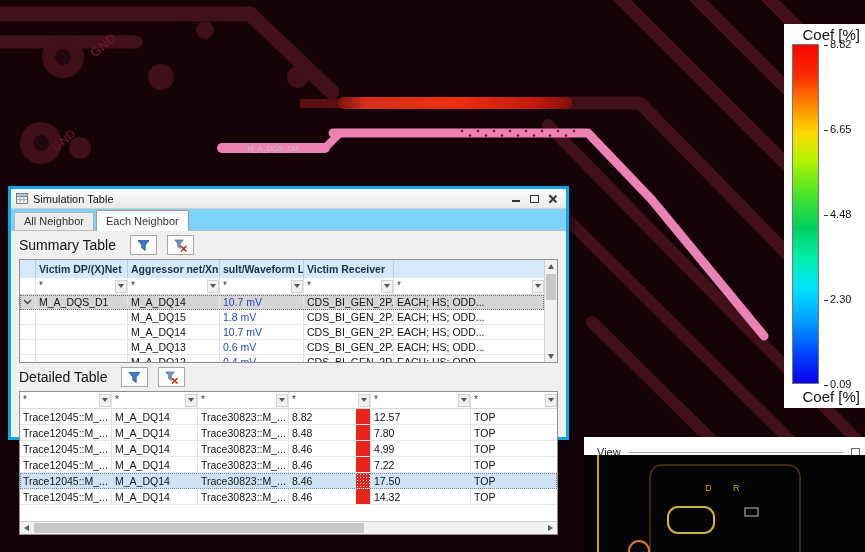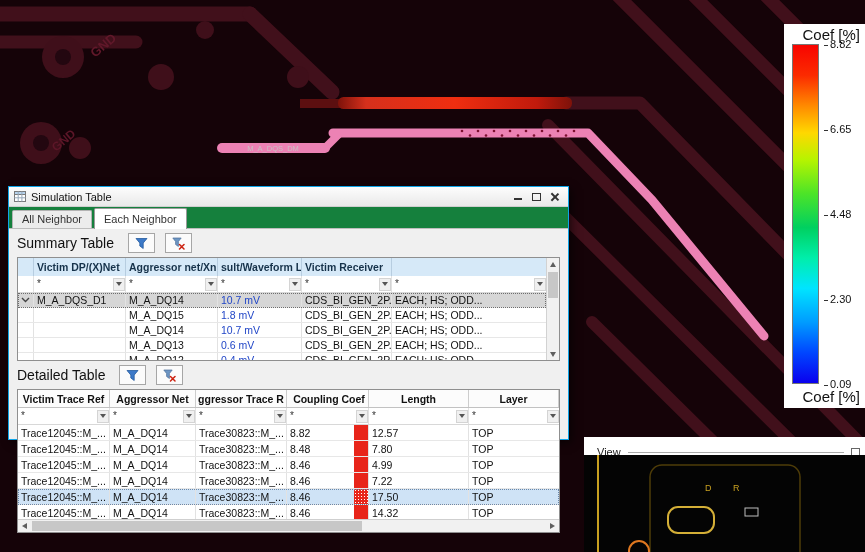--- a/index.html
+++ b/index.html
@@ -23,34 +23,34 @@
   
   .view-strip{position:absolute;left:584px;top:437px;width:281px;height:30px;background:#fff;z-index:1;
               display:flex;align-items:center;padding:0 5px 0 13px;}
   .view-label{font-size:11px;color:#222;}
   .view-rule{flex:1;height:1px;background:#aaa;margin:0 7px;}
   .view-dock{width:9px;height:9px;border:1px solid #666;background:#fff;}
   .view-black{position:absolute;left:584px;top:455px;width:281px;height:97px;background:#040404;z-index:1;}
 
   
   .win{position:absolute;left:8px;top:186px;width:561px;height:254px;background:#f0f0f0;
-       border:1px solid #0ea5e9;box-shadow:3px 3px 8px rgba(0,0,0,.55);z-index:2;}
+       border:3px solid #0ea5e9;box-shadow:3px 3px 8px rgba(0,0,0,.55);z-index:2;}
   .title-bar{height:20px;display:flex;align-items:center;background:linear-gradient(#fdfdfd,#e9e9e9);
              border-bottom:1px solid #cfcfcf;padding:0 5px;}
   .app-icon{display:flex;margin-right:5px;}
   .title-text{font-size:11px;color:#111;}
   .win-btn{width:18px;height:100%;display:flex;align-items:center;justify-content:center;cursor:default;}
   .win-btn.first{margin-left:auto;}
   .ic-min{display:inline-block;width:8px;height:2px;background:#333;margin-top:4px;}
   .ic-max{display:inline-block;width:9px;height:8px;border:1.5px solid #333;}
   .ic-close{position:relative;width:9px;height:9px;display:inline-block;}
   .ic-close::before,.ic-close::after{content:"";position:absolute;left:4px;top:0;width:1.5px;height:10px;background:#333;}
   .ic-close::before{transform:rotate(45deg);} .ic-close::after{transform:rotate(-45deg);}
 
-  .tabs{display:flex;align-items:flex-end;height:22px;padding:0 3px;background:#15803d;border-bottom:1px solid #bdbdbd;}
+  .tabs{display:flex;align-items:flex-end;height:22px;padding:0 3px;background:#7dd3fc;border-bottom:1px solid #bdbdbd;}
   .tab{font-size:11px;padding:2px 9px 3px 9px;border:1px solid #b3b3b3;border-bottom:none;
        background:#ececec;color:#333;margin-right:2px;height:18px;border-radius:2px 2px 0 0;}
   .tab.active{background:#fff;height:21px;padding-top:4px;margin-bottom:-1px;border-color:#9a9a9a;}
 
   .sec-row{height:28px;display:flex;align-items:center;padding:0 8px;gap:10px;}
   .sec-label{font-size:14px;color:#111;margin-right:4px;}
   .tool-btn{width:27px;height:20px;border:1px solid #a6a6a6;background:#fbfbfb;display:flex;
             align-items:center;justify-content:center;padding:0;}
 
   .grid{position:relative;margin:0 8px;background:#fff;border:1px solid #8f8f8f;overflow:hidden;}
@@ -337,28 +337,20 @@
       </button>
       <button class="tool-btn">
         <svg width="13" height="13" viewBox="0 0 13 13">
           <path d="M0.8 1 H9.2 L6.4 4.5 V9.5 L3.6 7.5 V4.5 Z" fill="#6d96c4" stroke="#4a6f99" stroke-width="0.7"></path>
           <path d="M7.5 7.5 L12 12 M12 7.5 L7.5 12" stroke="#cc2211" stroke-width="1.5" stroke-linecap="round"></path>
         </svg>
       </button>
     </div>
 
     <div class="grid detailed-grid">
-      <div class="g-row g-head">
-        <div class="c d1">Victim Trace Ref</div>
-        <div class="c d2">Aggressor Net</div>
-        <div class="c d3">ggressor Trace R</div>
-        <div class="c d4">Coupling Coef</div>
-        <div class="c d5">Length</div>
-        <div class="c d6">Layer</div>
-      </div>
       <div class="g-row g-filter">
         <div class="c d1 combo">
             <span class="star">*</span>
             <span class="caret"></span>
           </div>
         <div class="c d2 combo">
             <span class="star">*</span>
             <span class="caret"></span>
           </div>
         <div class="c d3 combo">

